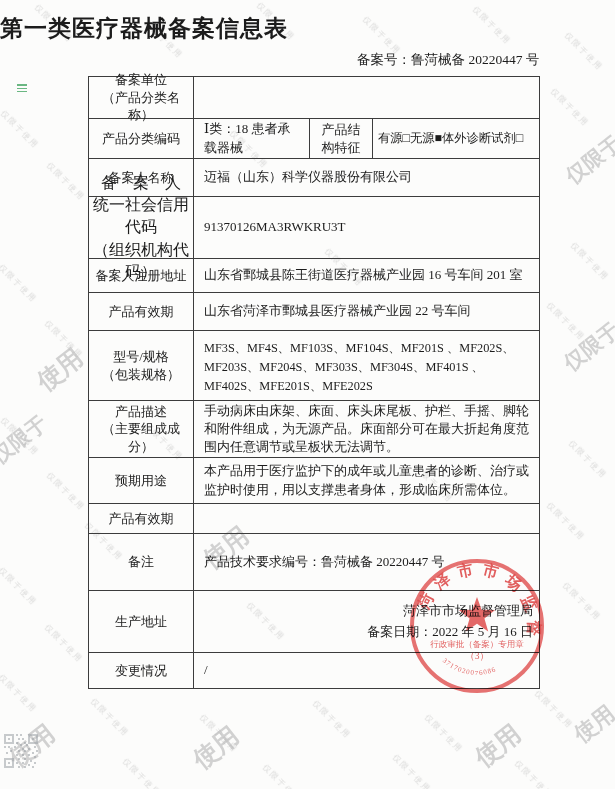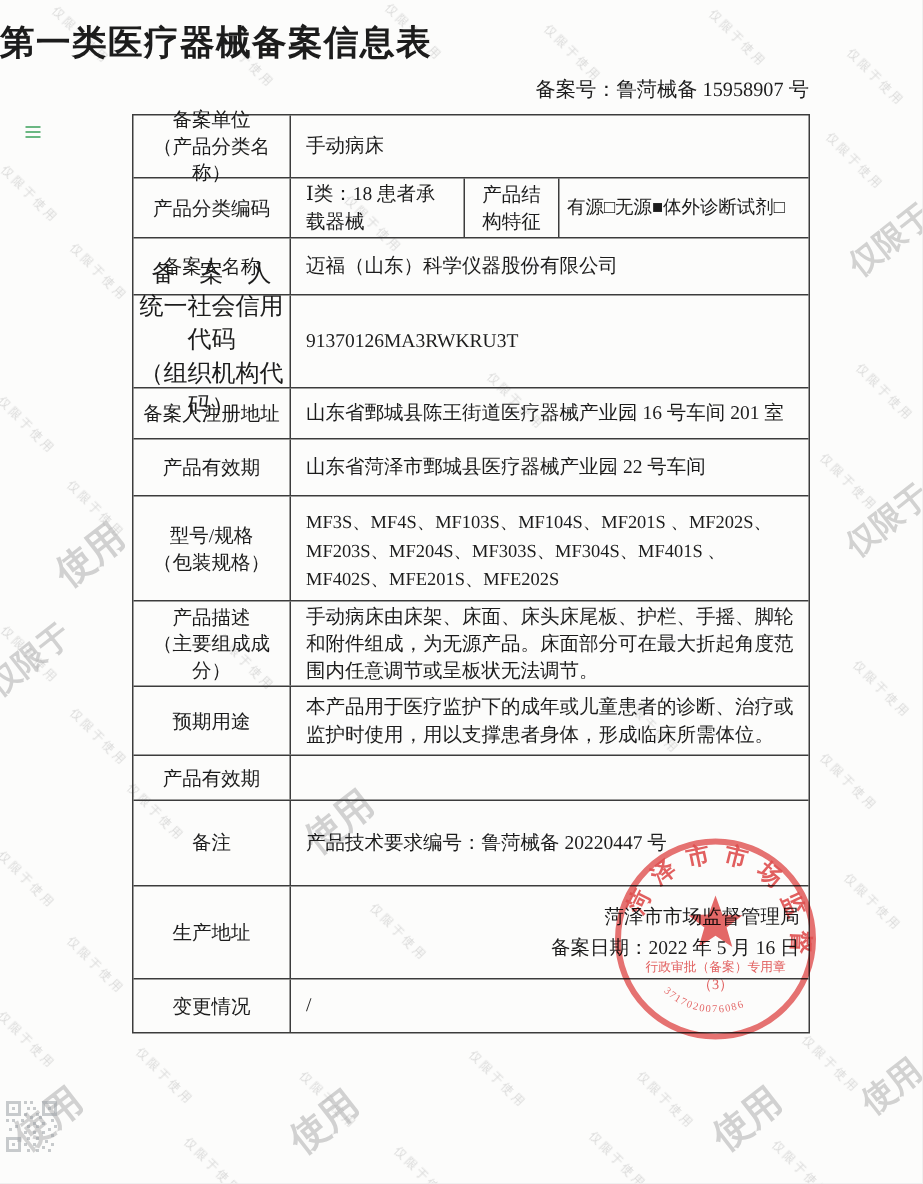--- a/index.html
+++ b/index.html
@@ -86,28 +86,27 @@
       <span class="wm chain" style="left: 330px; top: 246px; transform: rotate(45deg);">仅限于使用</span>
       <span class="wm chain" style="left: 150px; top: 420px; transform: rotate(45deg);">仅限于使用</span>
       <span class="wm chain" style="left: 420px; top: 462px; transform: rotate(45deg);">仅限于使用</span>
       <span class="wm chain" style="left: 252px; top: 600px; transform: rotate(45deg);">仅限于使用</span>
       <span class="wm chain" style="left: 90px; top: 520px; transform: rotate(45deg);">仅限于使用</span>
     </div>
 
   <div class="green-mark"></div>
 
   <div class="doc-title">第一类医疗器械备案信息表</div>
-  <div class="filing-no">备案号：鲁菏械备 15958907 号</div>
+  <div class="filing-no">备案号：鲁菏械备 20220447 号</div>
 
   <div class="tbl">
 
     <div class="row" style="height:42px">
       <div class="cell lbl">备案单位
 （产品分类名称）</div>
-      <div class="cell val">手动病床</div>
     </div>
 
     <div class="row" style="height:40px">
       <div class="cell lbl">产品分类编码</div>
       <div class="cell val c2">Ⅰ类：18 患者承
 载器械</div>
       <div class="cell lbl c3">产品结
 构特征</div>
       <div class="cell val c4">有源□无源■体外诊断试剂□</div>
     </div>

